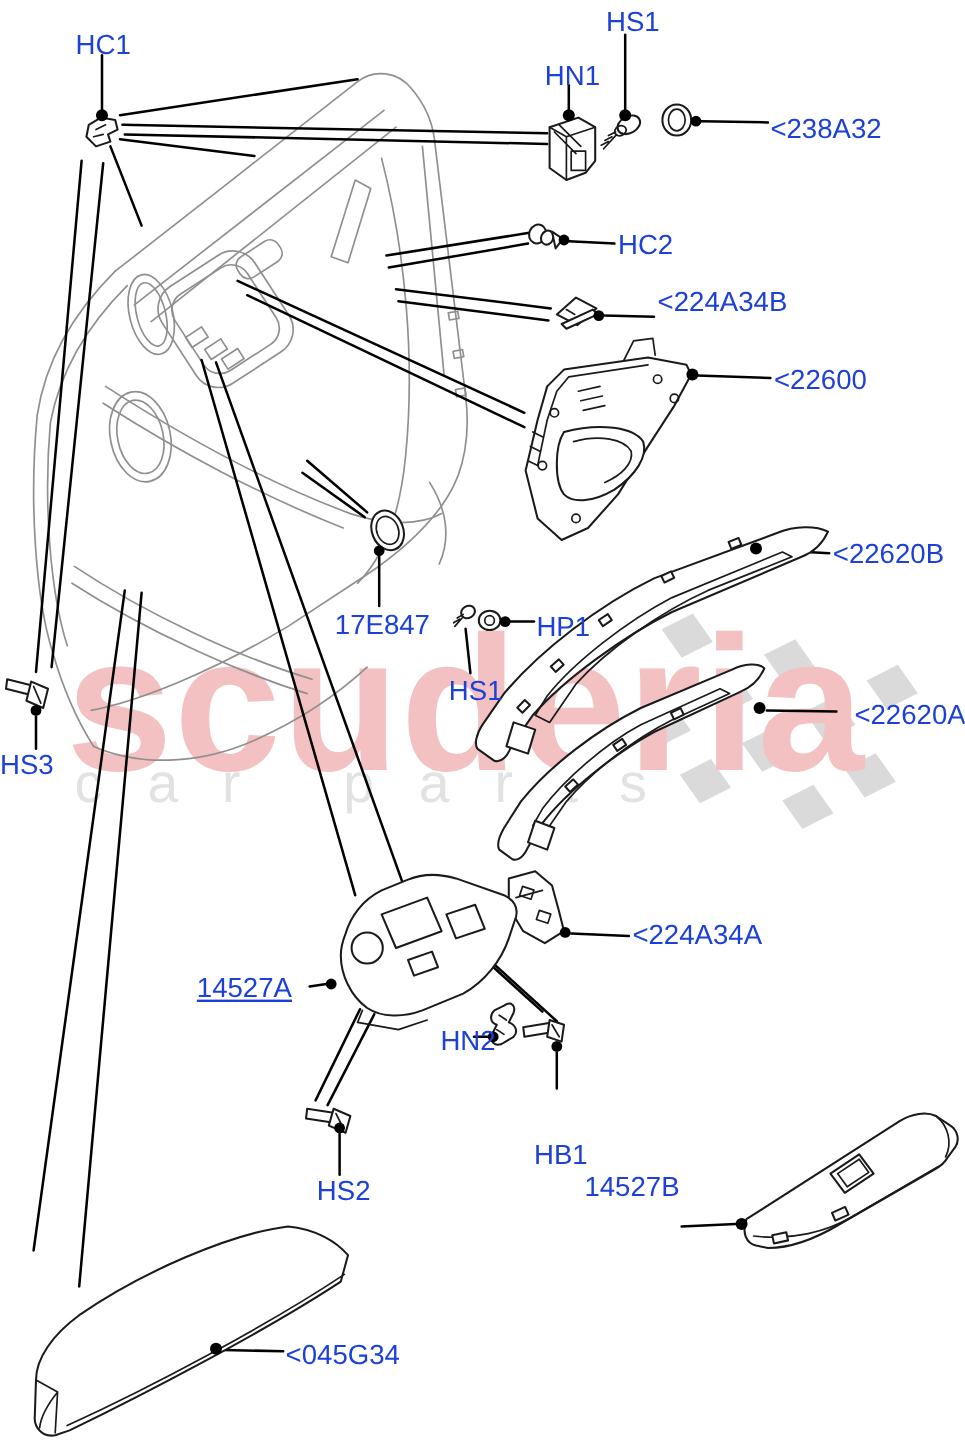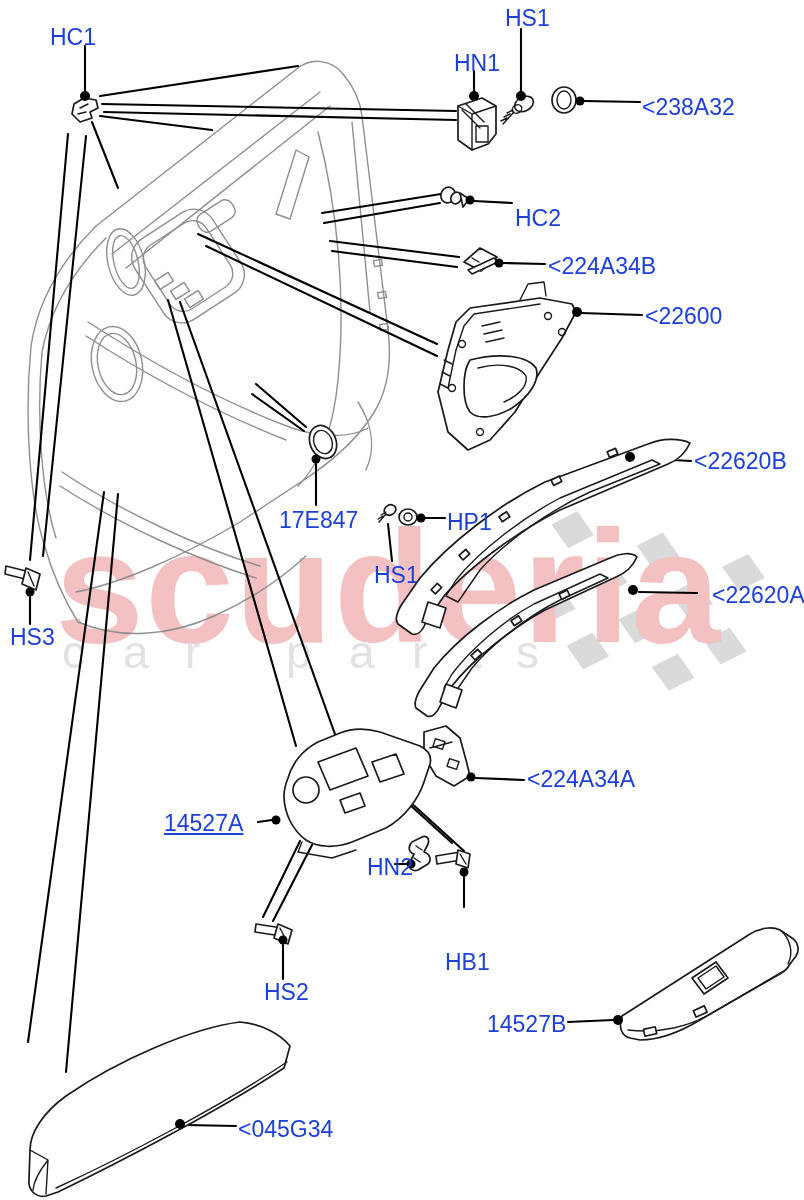--- a/index.html
+++ b/index.html
@@ -291,34 +291,34 @@
         <circle class="dot" cx="464" cy="872" r="4.5"></circle>
         <circle class="dot" cx="283" cy="940" r="4.5"></circle>
         <circle class="dot" cx="30" cy="592" r="4.5"></circle>
         <circle class="dot" cx="618" cy="1020" r="5"></circle>
         <circle class="dot" cx="180" cy="1124" r="5"></circle>
       </g>
     </g>
   </svg>
 
   <div id="callout-layer">
-      <div class="callout" style="left: 50px; top: 26px;">HC1</div>
+      <div class="callout" style="left: 63px; top: 26px;">HC1</div>
       <div class="callout" style="left: 505px; top: 7px;">HS1</div>
       <div class="callout" style="left: 454px; top: 52px;">HN1</div>
       <div class="callout" style="left: 642px; top: 96px;">&lt;238A32</div>
-      <div class="callout" style="left: 515px; top: 193px; margin-top: 14px;">HC2</div>
-      <div class="callout" style="left: 548px; top: 255px;">&lt;224A34B</div>
+      <div class="callout" style="left: 515px; top: 193px;">HC2</div>
+      <div class="callout" style="left: 548px; top: 240px;">&lt;224A34B</div>
       <div class="callout" style="left: 645px; top: 305px;">&lt;22600</div>
       <div class="callout" style="left: 694px; top: 450px;">&lt;22620B</div>
       <div class="callout" style="left: 279px; top: 509px;">17E847</div>
       <div class="callout" style="left: 447px; top: 511px; text-align: right;">HP1</div>
       <div class="callout" style="left: 374px; top: 564px;">HS1</div>
       <div class="callout" style="left: 712px; top: 584px;">&lt;22620A</div>
-      <div class="callout" style="left: 10px; top: 626px;">HS3</div>
+      <div class="callout" style="left: 0; top: 626px;">HS3</div>
       <div class="callout" style="left: 527px; top: 768px;">&lt;224A34A</div>
       <div class="callout" style="left: 164px; top: 812px; text-decoration: underline;">14527A</div>
       <div class="callout" style="left: 367px; top: 856px;">HN2</div>
       <div class="callout" style="left: 445px; top: 951px;">HB1</div>
       <div class="callout" style="left: 264px; top: 981px;">HS2</div>
-      <div class="callout" style="left: 487px; top: 1013px; text-align: right;">14527B</div>
+      <div class="callout" style="left: 487px; top: 978px; text-align: right;">14527B</div>
       <div class="callout" style="left: 238px; top: 1118px;">&lt;045G34</div>
     </div>
 </div>
 
 </body></html>

